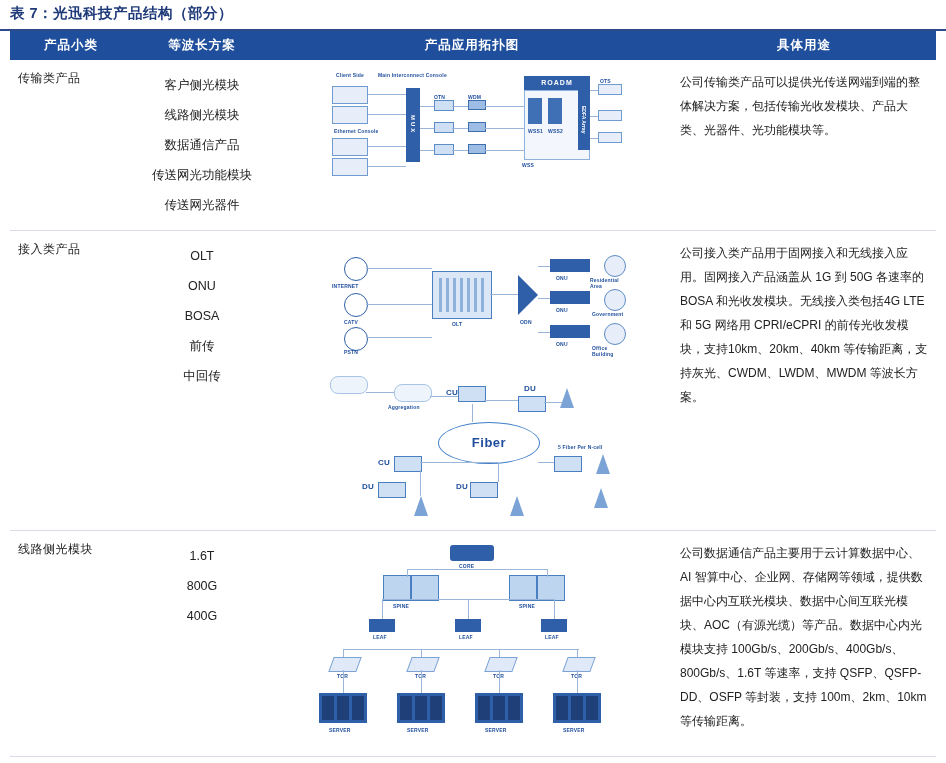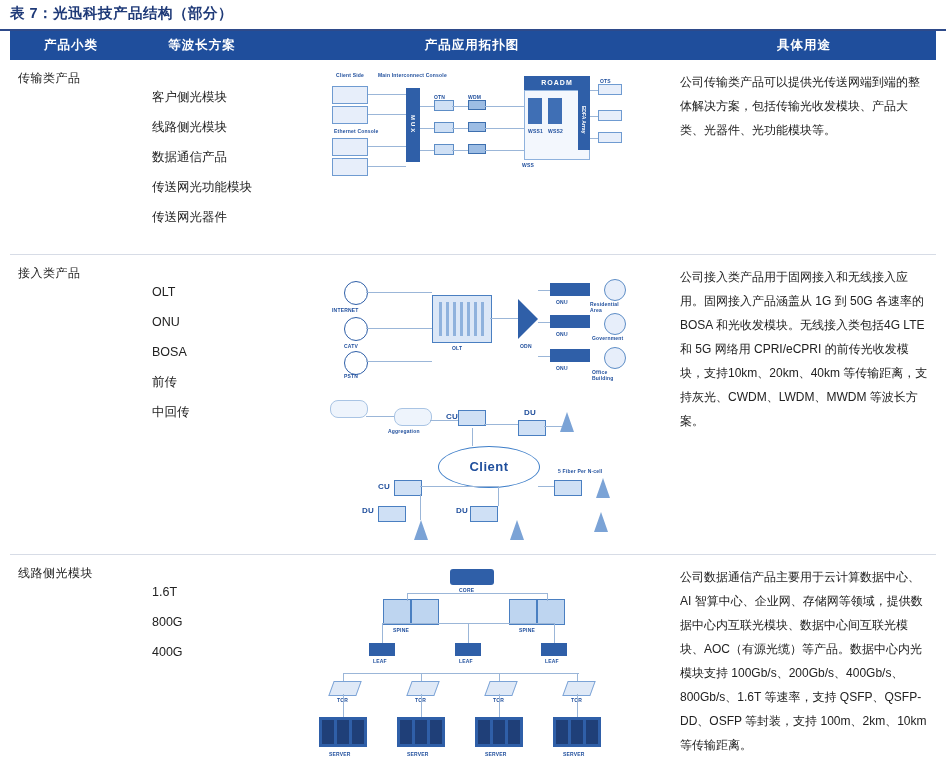--- a/index.html
+++ b/index.html
@@ -50,21 +50,21 @@
   .col-sub{width:140px;}
   .col-topo{width:400px;}
   .col-desc{width:264px;}
 
   td.cat{
     padding-top:22px;
     font-size:12.5px;
     color:#222;
     letter-spacing:.5px;
   }
-  td.sub ul{margin:12px;padding:0;list-style:none;}
+  td.sub ul{margin:0;padding:0;list-style:none;text-align:center;}
   td.sub li{
     font-size:12.5px;
     line-height:30px;
     color:#222;
     white-space:nowrap;
   }
   td.desc{
     font-size:12.5px;
     line-height:24px;
     color:#222;
@@ -320,21 +320,21 @@
 
             <div class="rnd" style="left:282px;top:14px;"></div>
             <span class="lbl" style="left:268px;top:36px;">Residential Area</span>
             <div class="rnd" style="left:282px;top:48px;"></div>
             <span class="lbl" style="left:270px;top:70px;">Government</span>
             <div class="rnd" style="left:282px;top:82px;"></div>
             <span class="lbl" style="left:270px;top:104px;">Office Building</span>
           </div>
 
           <div class="diagram d3" style="margin-top:14px;">
-            <div class="ellipse">Client</div>
+            <div class="ellipse">Fiber</div>
 
             <div class="cloud" style="left:8px;top:6px;"></div>
             <div class="cloud" style="left:72px;top:14px;"></div>
             <span class="lbl" style="left:66px;top:34px;">Aggregation</span>
 
             <div class="cu" style="left:136px;top:16px;"></div>
             <span class="lbl" style="left:124px;top:18px;font-size:8px;">CU</span>
             <div class="du" style="left:196px;top:26px;"></div>
             <span class="lbl" style="left:202px;top:14px;font-size:8px;">DU</span>
             <div class="tw" style="left:238px;top:18px;"></div>

